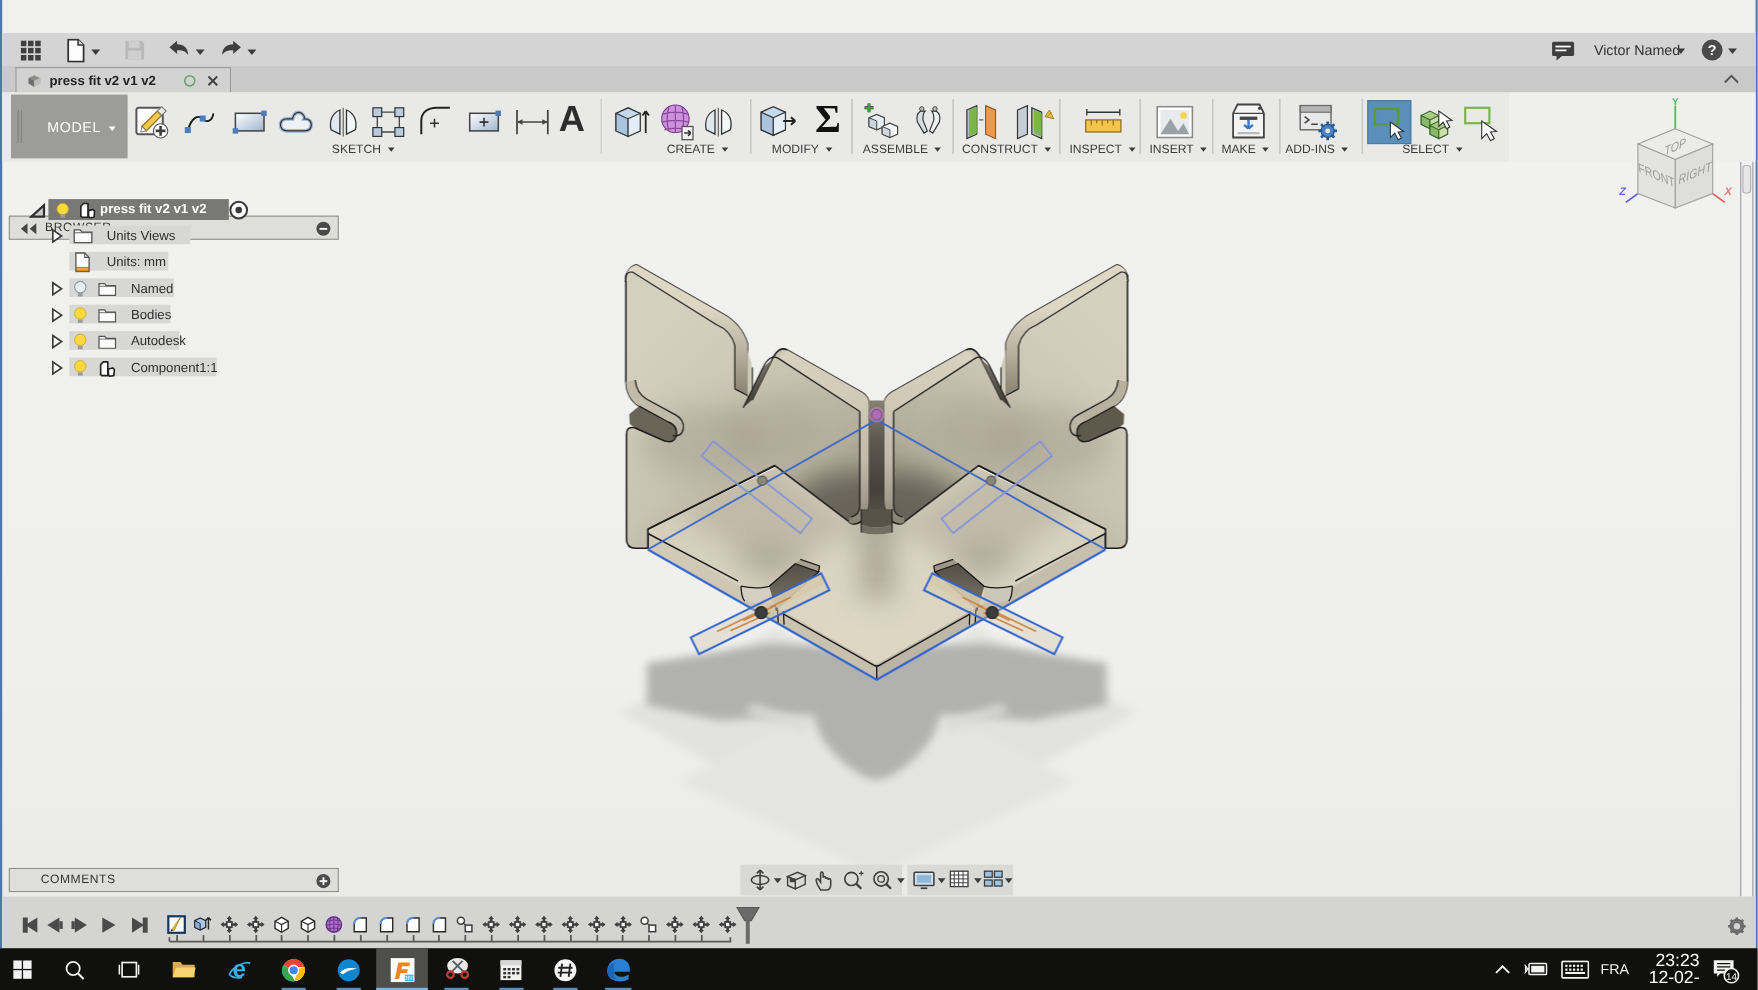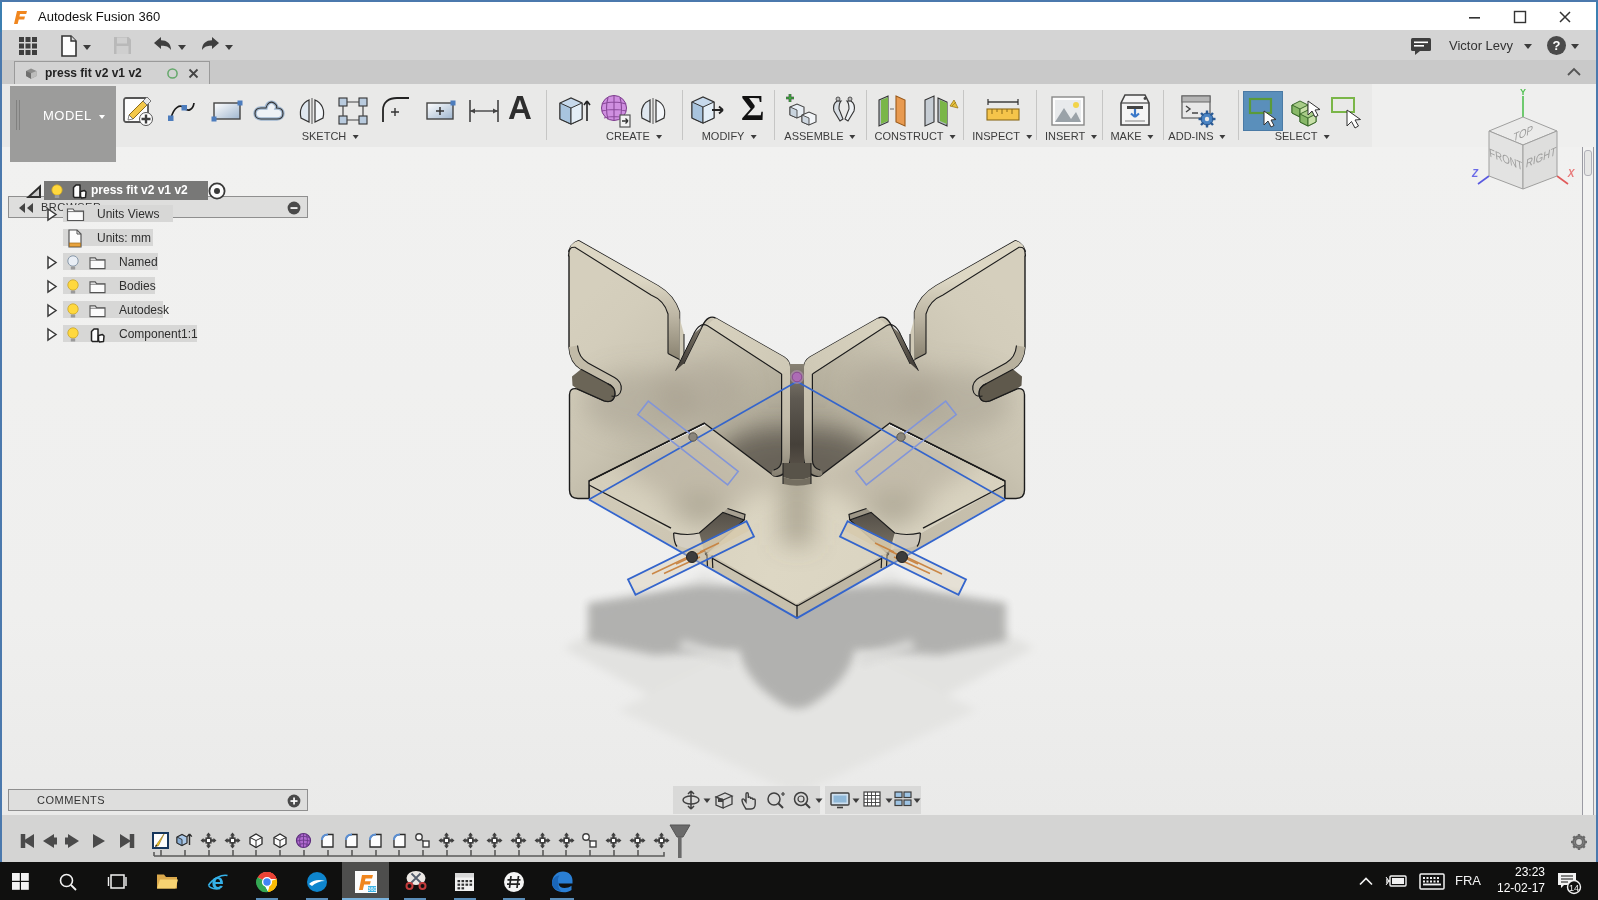--- a/index.html
+++ b/index.html
@@ -14,69 +14,52 @@
 .winbtn { position:absolute; top:6px; width:18px; height:18px; }
 
 #qat { left:2px; top:30px; width:1594px; height:30px; background:#d4d4d4; }
 
 #tabbar { left:2px; top:60px; width:1594px; height:24px; background:#c9c9c9; }
 #tab { position:absolute; left:12px; top:1px; width:196px; height:23px; background:#d2d2d2; border:1px solid #9a9a9a; border-bottom:none; }
 #tab .tname { position:absolute; left:30px; top:4px; font-size:12px; font-weight:bold; color:#222; }
 
 #ribbon { left:2px; top:84px; width:1370px; height:63px; background:#e9e9e8; }
 #ribbonrest { left:1372px; top:84px; width:224px; height:63px; background:#efefee; }
-#modelbox { position:absolute; left:8px; top:2px; width:106px; height:76px; background:#9c9c9b;text-align:center; }
+#modelbox { position:absolute; left:8px; top:2px; width:106px; height:58px; background:#9c9c9b;text-align:center; }
 #modelbox span { position:absolute; left:33px; top:22px; color:#fff; font-size:13px; letter-spacing:0.5px; }
 .rlabel { position:absolute; top:46px; font-size:11px; color:#3c3c3c; white-space:nowrap; transform:translateX(-50%); }
 .rsep { position:absolute; top:6px; width:1px; height:50px; background:#c6c6c5; }
 .caret { display:inline-block; width:0; height:0; border-left:3.5px solid transparent; border-right:3.5px solid transparent; border-top:4px solid #3c3c3c; vertical-align:middle; margin-left:3px;}
 .caretw { display:inline-block; width:0; height:0; border-left:3.5px solid transparent; border-right:3.5px solid transparent; border-top:4px solid #fff; vertical-align:middle; margin-left:4px;}
 
 #bheader { left:8px; top:152px; width:300px; height:22px; background:#dededd; border:1px solid #8f8f8f;margin-top:44px; }
 #bheader span { position:absolute; left:32px; top:4px; font-size:11px; color:#333; letter-spacing:0.5px;}
 .trow { position:absolute; height:20px; font-size:12px; color:#2e2e2e; white-space:nowrap; }
 .tlabel { position:absolute; top:0px; height:17px; line-height:17px; background:#d7d7d6; padding:0 8px 0 4px; }
 
 #comments { left:8px; top:789px; width:300px; height:22px; background:#dededd; border:1px solid #8f8f8f; }
 #comments span { position:absolute; left:28px; top:4px; font-size:11px; color:#333; letter-spacing:0.5px;}
 #navbar { left:673px; top:786px; width:147px; height:28px; background:#d9d9d8; }
 
 #timeline { left:2px; top:815px; width:1594px; height:47px; background:#d4d4d3; }
 
 #taskbar { left:0px; top:862px; width:1598px; height:38px; background:#10100f; }
-.tbtime { position:absolute; color:#fff; font-size:12px; text-align:right; }
+.tbtime { position:absolute; color:#fff; font-size:16px; text-align:right; }
 </style>
 </head>
 <body>
 <div id="app">
 
   <div class="abs" id="canvas" style="left:2px;top:147px;width:1594px;height:668px;background:linear-gradient(#f1f1f0, #efefee 70%, #eaeae9);"></div>
 
   <div class="abs" style="left:1582px;top:147px;width:12px;height:668px;background:#f2f2f1;border-left:1px solid #9a9aa2;border-right:1px solid #9a9aa2;"></div>
   <div class="abs" style="left:1584px;top:150px;width:8px;height:26px;background:#e6e6e5;border:1px solid #b0b0b8;border-radius:3px;"></div>
   <div class="abs" style="left:0;top:0;width:2px;height:862px;background:#4b79ad;"></div>
   <div class="abs" style="left:1596px;top:0;width:2px;height:862px;background:#4b79ad;"></div>
 
-  <div class="abs" id="titlebar">
-    <div class="blueL"></div>
-      <div class="blueR"></div>
-    <svg class="abs" style="left:12px;top:6px" width="18" height="18">
-        <path d="M2 16 L5 3 L15 3 L14.2 6 L8 6 L7.4 8.5 L13 8.5 L12.2 11.5 L6.8 11.5 L5.6 16 Z" fill="#f0861e"></path>
-      </svg>
-    <span id="wtitle">Autodesk Fusion 360</span>
-    <svg class="winbtn" style="left:1466px" width="18" height="18">
-        <rect x="3" y="9" width="11" height="1.6" fill="#333"></rect>
-      </svg>
-    <svg class="winbtn" style="left:1511px" width="18" height="18">
-        <rect x="3.5" y="3.5" width="11" height="11" fill="none" stroke="#333" stroke-width="1.4"></rect>
-      </svg>
-    <svg class="winbtn" style="left:1556px" width="18" height="18">
-        <path d="M4 4 L14 14 M14 4 L4 14" stroke="#333" stroke-width="1.5"></path>
-      </svg>
-  </div>
 
   <div class="abs" id="qat">
 
     <svg class="abs" style="left:16px;top:6px" width="20" height="20" viewBox="0 0 20 20">
       <g fill="#3f3f3f">
           <rect x="1" y="1" width="5" height="5"></rect>
           <rect x="7.5" y="1" width="5" height="5"></rect>
           <rect x="14" y="1" width="5" height="5"></rect>
           <rect x="1" y="7.5" width="5" height="5"></rect>
           <rect x="7.5" y="7.5" width="5" height="5"></rect>
@@ -114,21 +97,21 @@
     <svg class="abs" style="left:222px;top:14px" width="10" height="8">
         <path d="M1 1 L5 6 L9 1 Z" fill="#3c3c3c"></path>
       </svg>
 
     <svg class="abs" style="left:1408px;top:6px" width="22" height="20" viewBox="0 0 22 20">
       <rect x="1" y="2" width="20" height="13" rx="1.5" fill="#3f3f3f"></rect>
       <path d="M5 15 L5 19 L10 15 Z" fill="#3f3f3f"></path>
       <rect x="4" y="5.5" width="14" height="1.6" fill="#fff"></rect>
         <rect x="4" y="9" width="10" height="1.6" fill="#fff"></rect>
     </svg>
-    <span class="abs" style="left:1447px;top:8px;font-size:13px;color:#333">Victor Levy</span>
+    <span class="abs" style="left:1447px;top:8px;font-size:13px;color:#333">Victor Named</span>
     <svg class="abs" style="left:1521px;top:13px" width="10" height="8">
         <path d="M1 1 L5 6 L9 1 Z" fill="#3c3c3c"></path>
       </svg>
 
     <svg class="abs" style="left:1544px;top:5px" width="21" height="21">
         <circle cx="10.5" cy="10.5" r="9.5" fill="#4a4a4a"></circle>
         <text x="10.5" y="15.2" text-anchor="middle" font-size="13" font-weight="bold" fill="#fff" font-family="Liberation Sans">?</text>
       </svg>
     <svg class="abs" style="left:1568px;top:13px" width="10" height="8">
         <path d="M1 1 L5 6 L9 1 Z" fill="#3c3c3c"></path>

